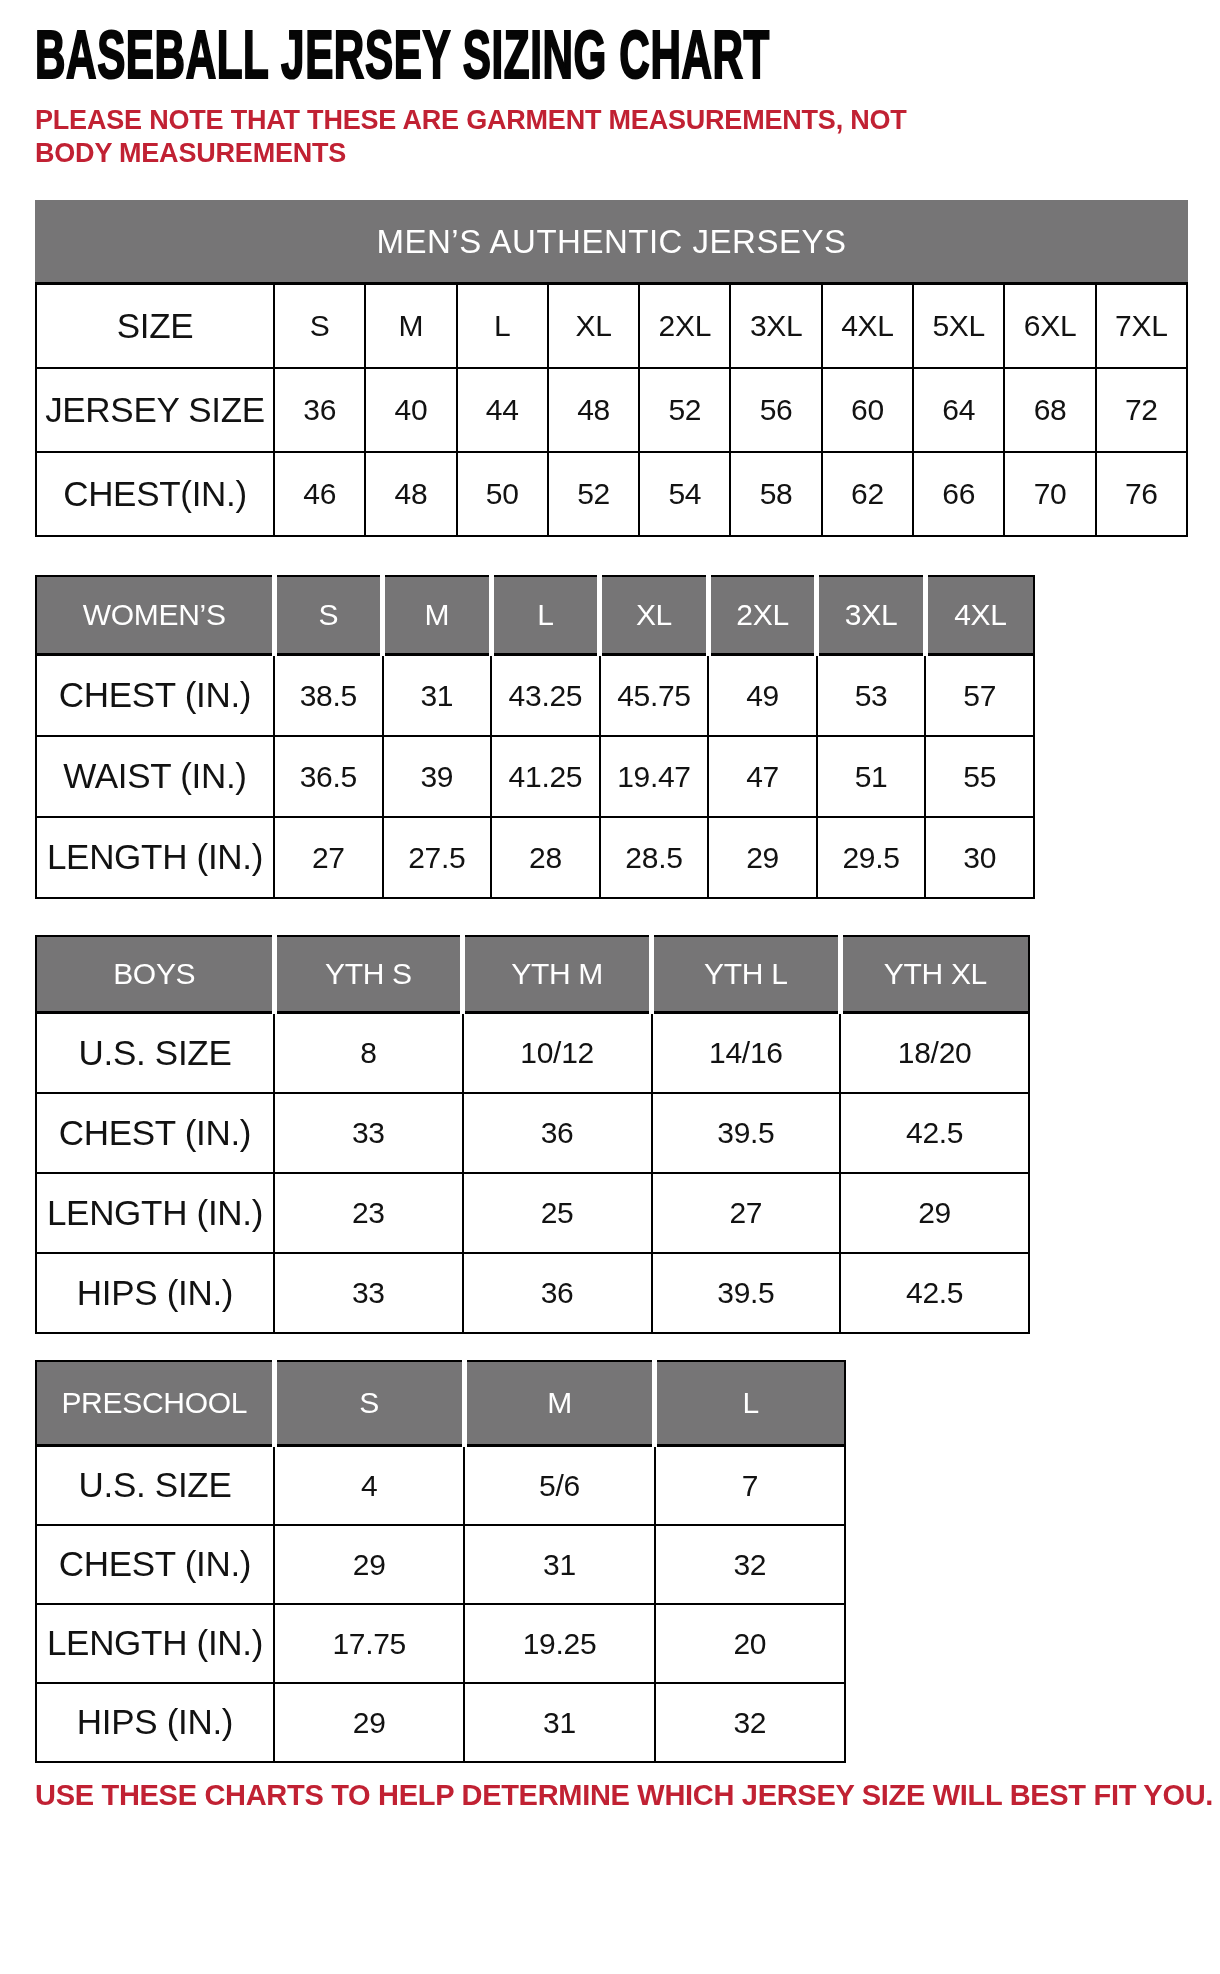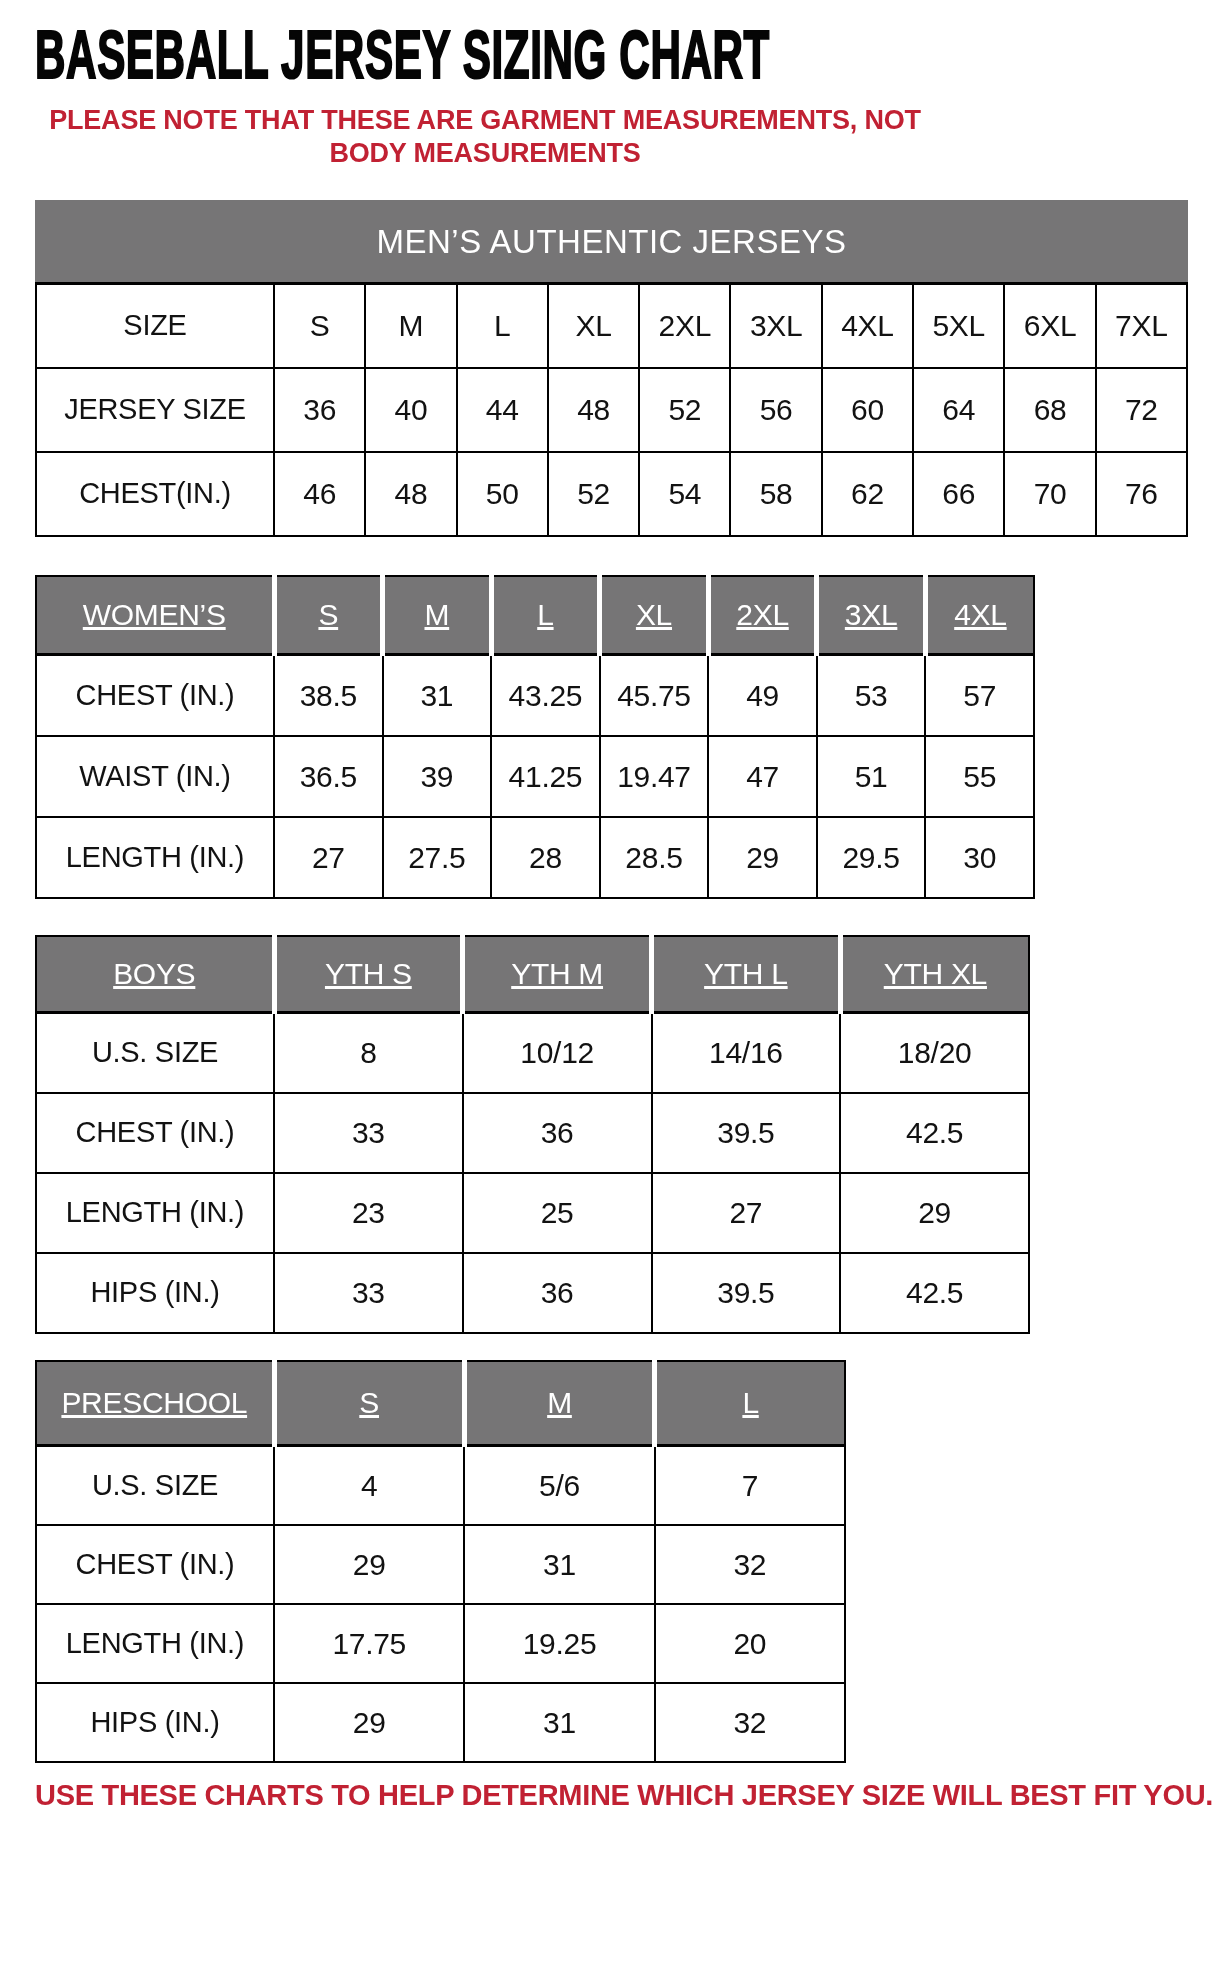--- a/index.html
+++ b/index.html
@@ -29,21 +29,20 @@
     transform-origin: 0 50%;
   }
   .note {
     margin: 16px 0 0 0;
     max-width: 900px;
     color: var(--accent-red);
     font-size: 27px;
     font-weight: 700;
     line-height: 33px;
     letter-spacing: -0.2px;
-    text-align: center;
   }
   table.size {
     border-collapse: collapse;
     table-layout: fixed;
     color: #121212;
     text-align: center;
     border: 2px solid #000;
   }
   table.size col.label-col { width: 238px; }
   table.size td, table.size th {
@@ -64,31 +63,30 @@
   table.size tr.gray-row th {
     background: var(--header-gray);
     color: #fff;
     font-weight: 400;
     font-size: 30px;
     letter-spacing: -0.3px;
     border-top: 2px solid #000;
     border-bottom: 3px solid #000;
     border-left: 5px solid #fff;
     border-right: 0;
-    text-decoration: underline;
   }
   table.size tr.gray-row th:first-child { border-left: 2px solid #000; }
   table.size tr.gray-row th:last-child  { border-right: 2px solid #000; }
   table.size td {
     font-size: 30px;
     font-weight: 400;
     letter-spacing: -0.3px;
   }
   table.size td.lab {
-    font-size: 29px;
+    font-size: 35px;
     white-space: pre-line;
     line-height: 1.15;
   }
   
   .t-mens      { width: 1153px; margin-top: 30px; border-radius: 17px; }
   .t-mens      th.banner { height: 80px; }
   .t-mens      td { height: 82px; }
   .t-womens    { width: 1000px; margin-top: 38px; }
   .t-womens    tr.gray-row th { height: 76px; }
   .t-womens    td { height: 79px; }

